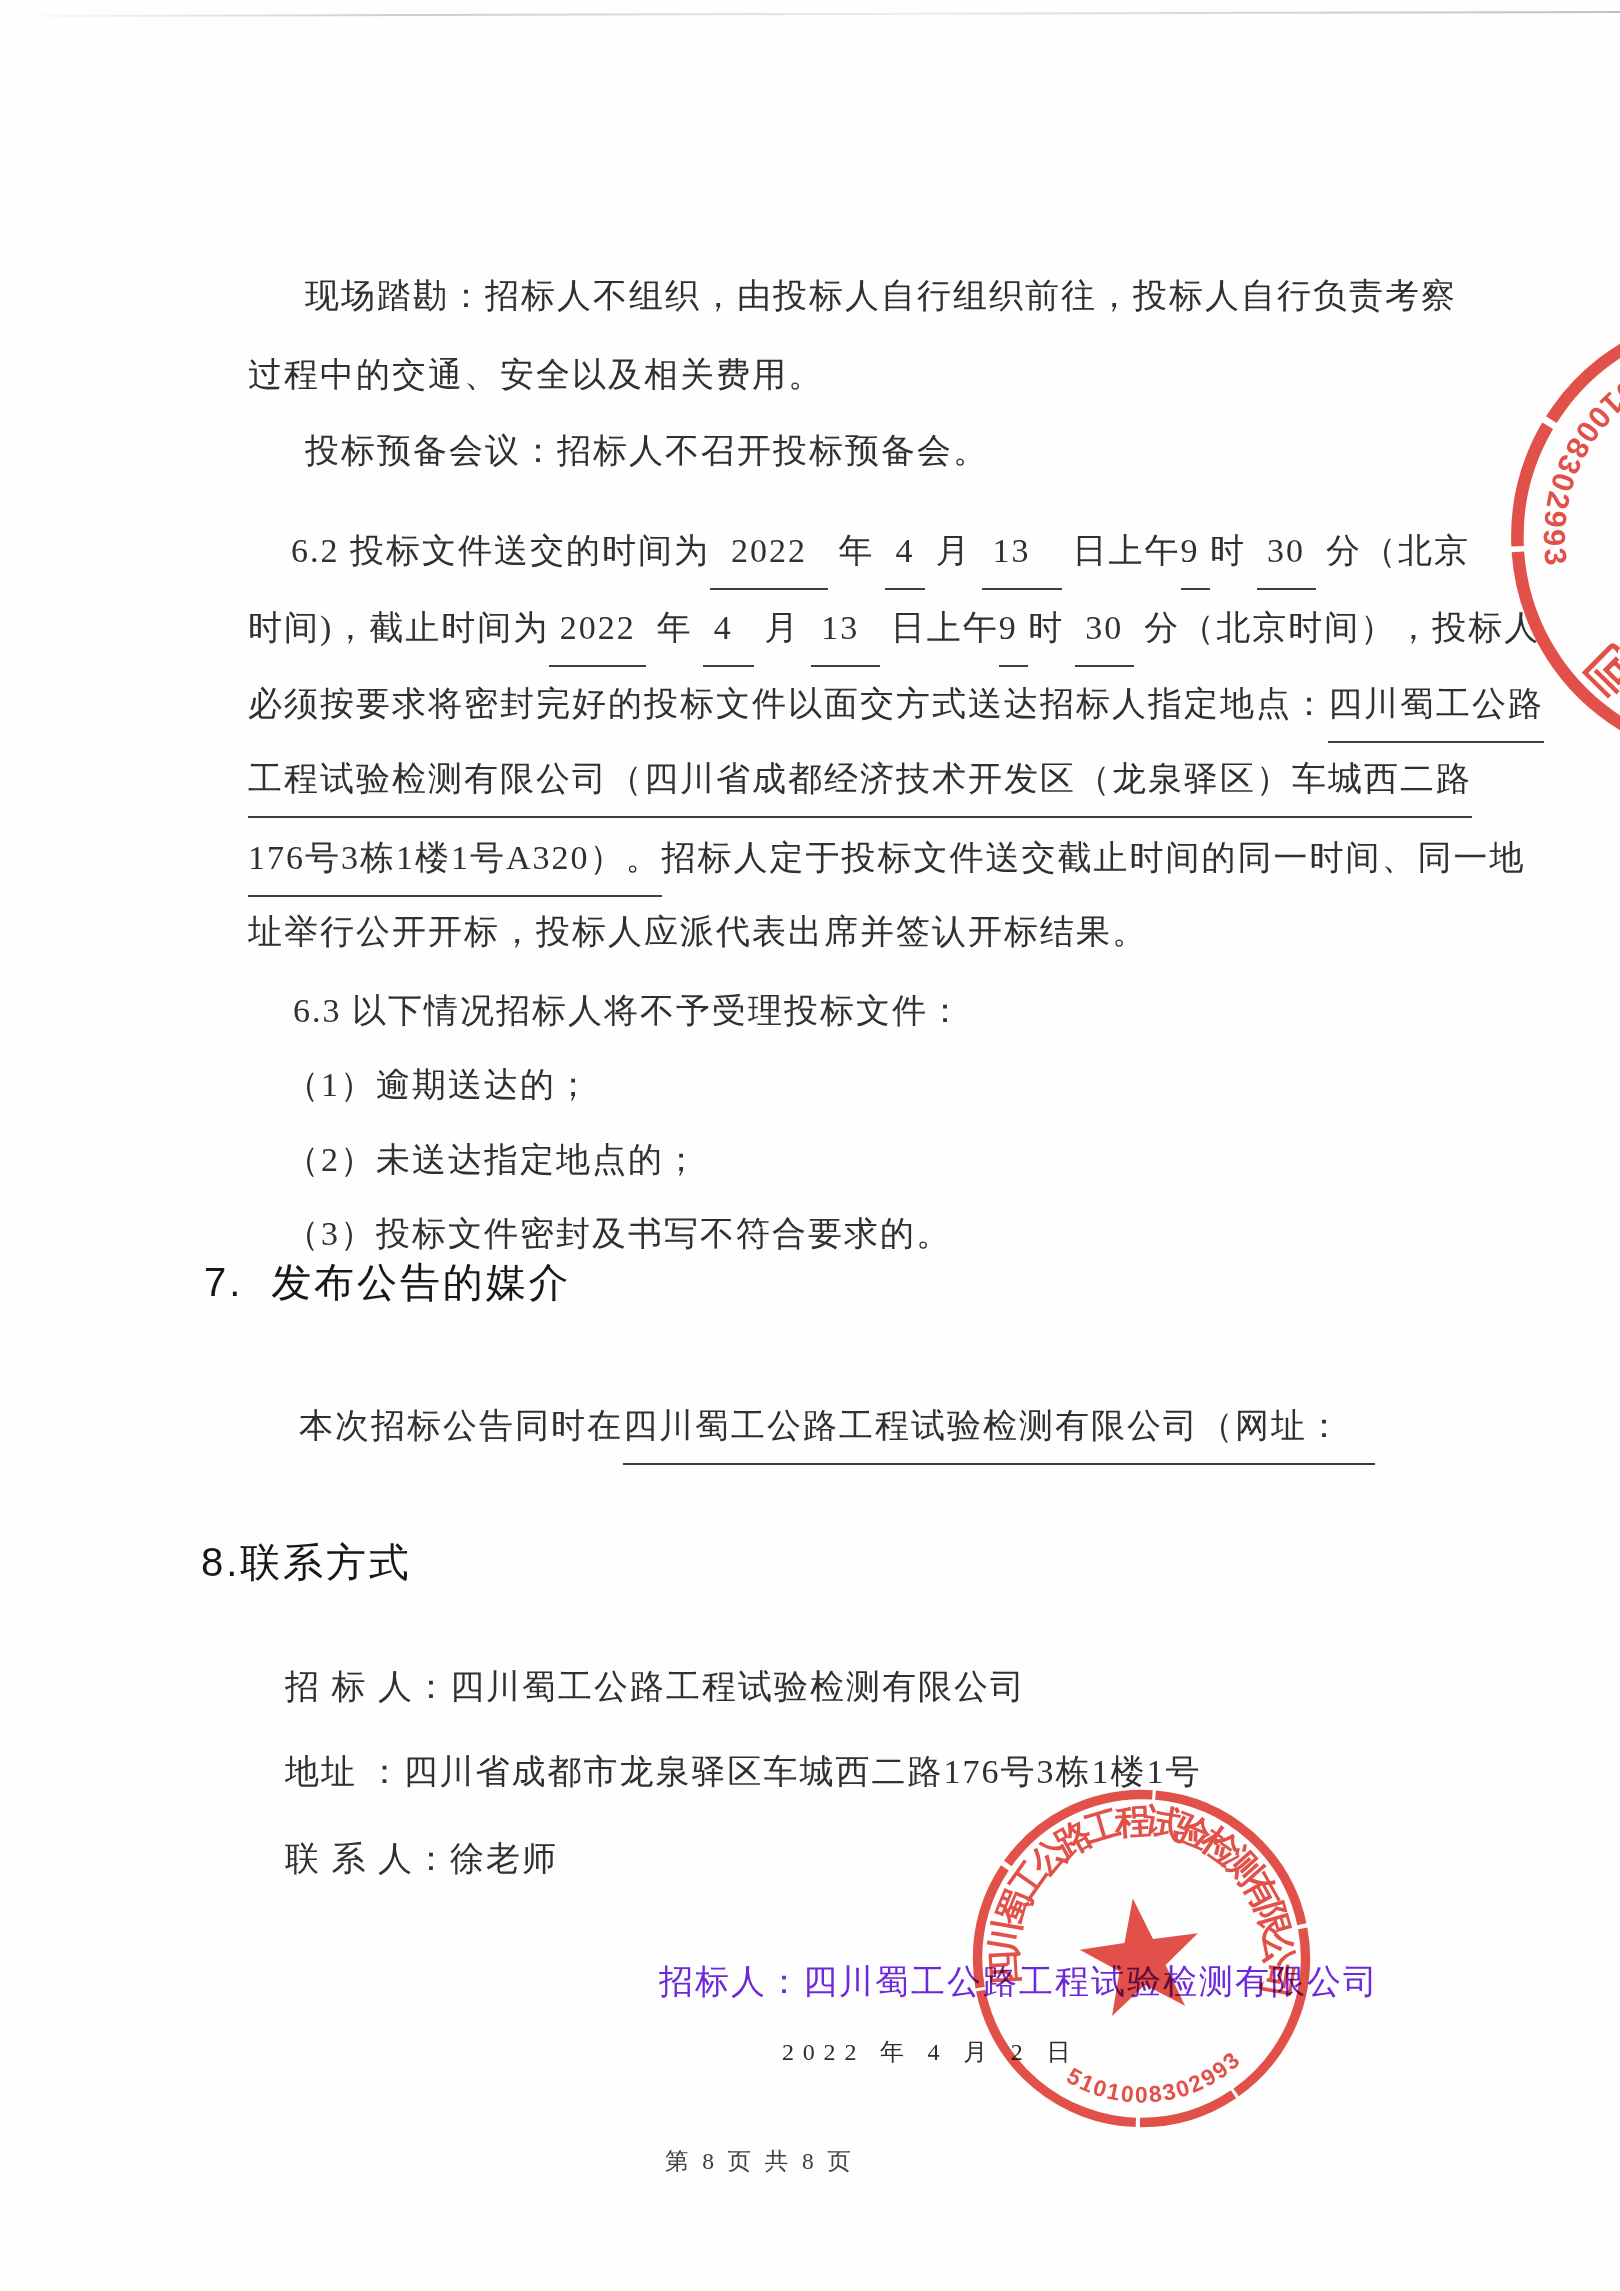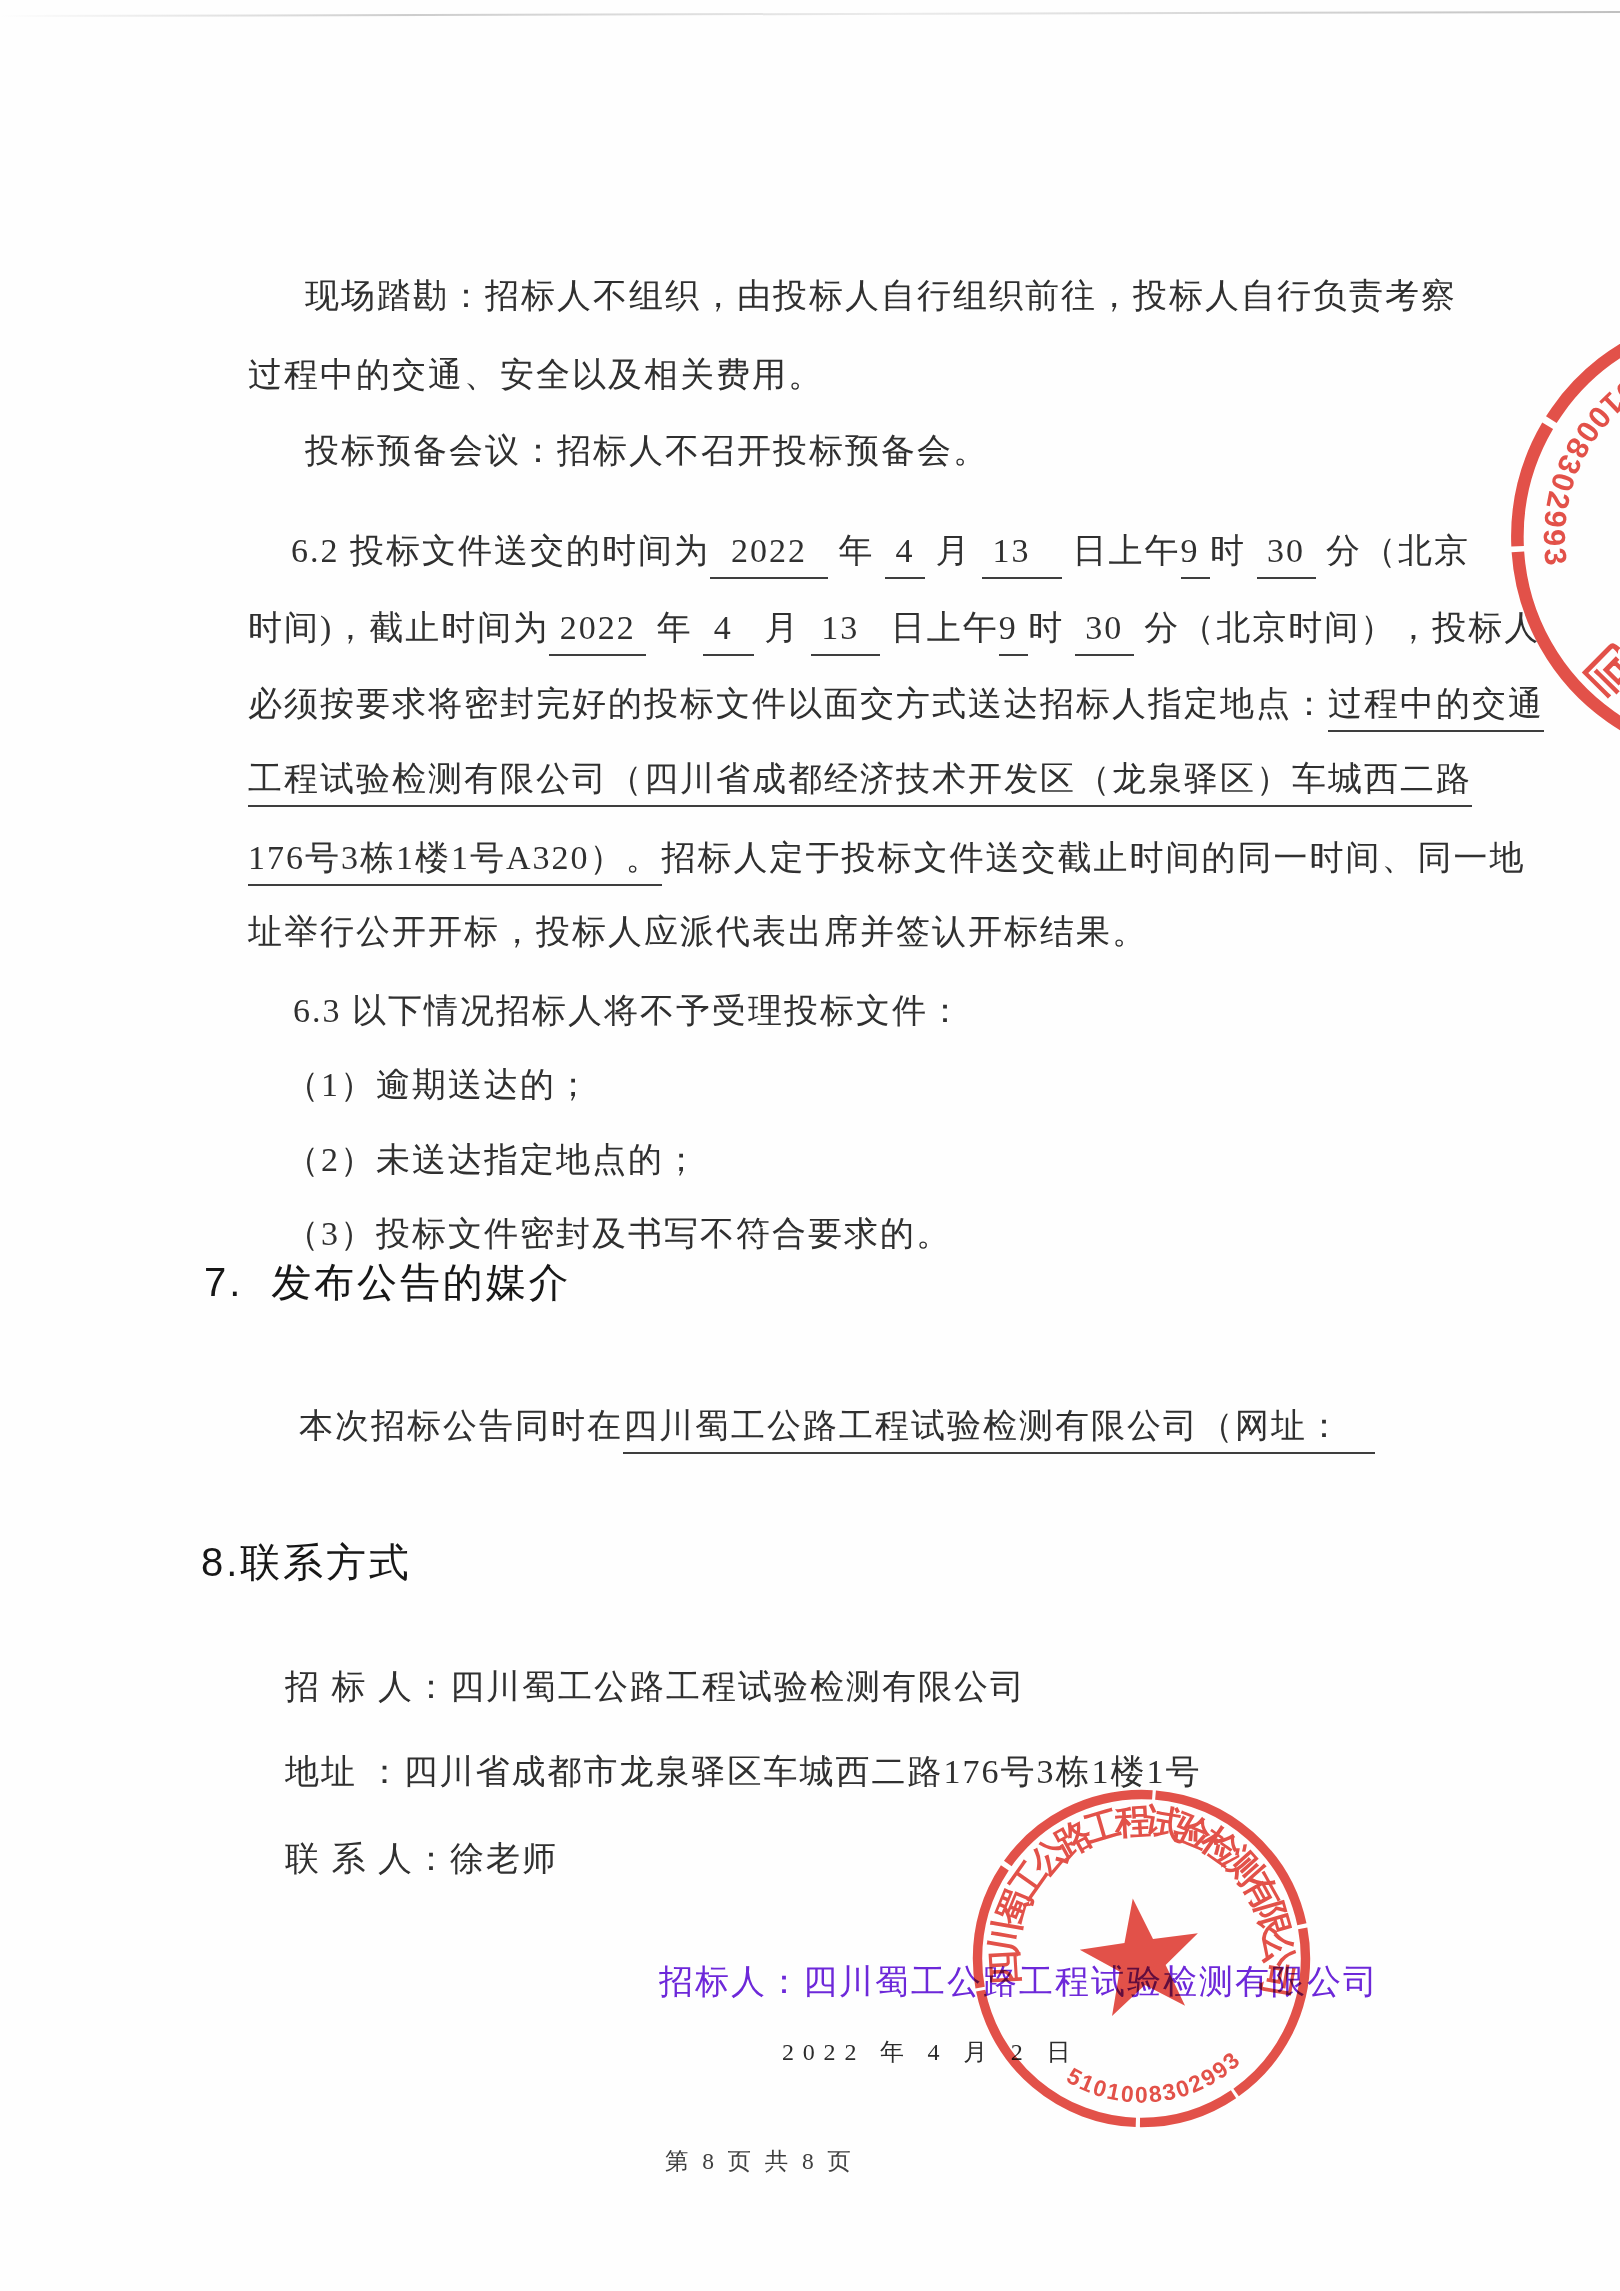--- a/index.html
+++ b/index.html
@@ -12,21 +12,21 @@
   }
   .line {
     position:absolute;
     font-size:34px;
     color:#303030;
     letter-spacing:2px;
     white-space:pre;
     line-height:1.2;
   }
   .seg { white-space:pre; }
-  .u { border-bottom:2.9px solid #3e3e3e; padding-bottom:8px; }
+  .u { border-bottom:2.9px solid #3e3e3e; padding-bottom:19px; }
   .mono {
     font-family:"Liberation Mono","DejaVu Sans Mono",monospace;
     font-size:30px;
     letter-spacing:1px;
   }
   .heading {
     position:absolute;
     font-family:"Liberation Sans","DejaVu Sans",sans-serif;
     font-weight:normal;
     font-size:40px;
@@ -91,21 +91,21 @@
 
   <div class="line" style="top:490px;left:249px">
     <span class="seg">6.2 投标文件送交的时间为</span><span class="seg u">  2022  </span><span class="seg"> 年 </span><span class="seg u"> 4 </span><span class="seg"> 月 </span><span class="seg u"> 13   </span><span class="seg"> 日上午</span><span class="seg u">9 </span><span class="seg">时 </span><span class="seg u"> 30 </span><span class="seg"> 分（北京</span>
   </div>
 
   <div class="line" style="top:567px;left:206px">
     <span class="seg">时间)，截止时间为</span><span class="seg u"> 2022 </span><span class="seg"> 年 </span><span class="seg u"> 4  </span><span class="seg"> 月 </span><span class="seg u"> 13  </span><span class="seg"> 日上午</span><span class="seg u">9 </span><span class="seg">时 </span><span class="seg u"> 30 </span><span class="seg"> 分（北京时间），投标人</span>
   </div>
 
   <div class="line" style="top:643px;left:206px">
-    <span class="seg">必须按要求将密封完好的投标文件以面交方式送达招标人指定地点：</span><span class="seg u">过程中的交通</span>
+    <span class="seg">必须按要求将密封完好的投标文件以面交方式送达招标人指定地点：</span><span class="seg u">四川蜀工公路</span>
   </div>
   <div class="line" style="top:718px;left:206px">
     <span class="seg u">工程试验检测有限公司（四川省成都经济技术开发区（龙泉驿区）车城西二路</span>
   </div>
   <div class="line" style="top:797px;left:206px">
     <span class="seg u">176号3栋1楼1号A320）。</span><span class="seg">招标人定于投标文件送交截止时间的同一时间、同一地</span>
   </div>
   <div class="line" style="top:871px;left:206px">
     <span class="seg">址举行公开开标，投标人应派代表出席并签认开标结果。</span>
   </div>

